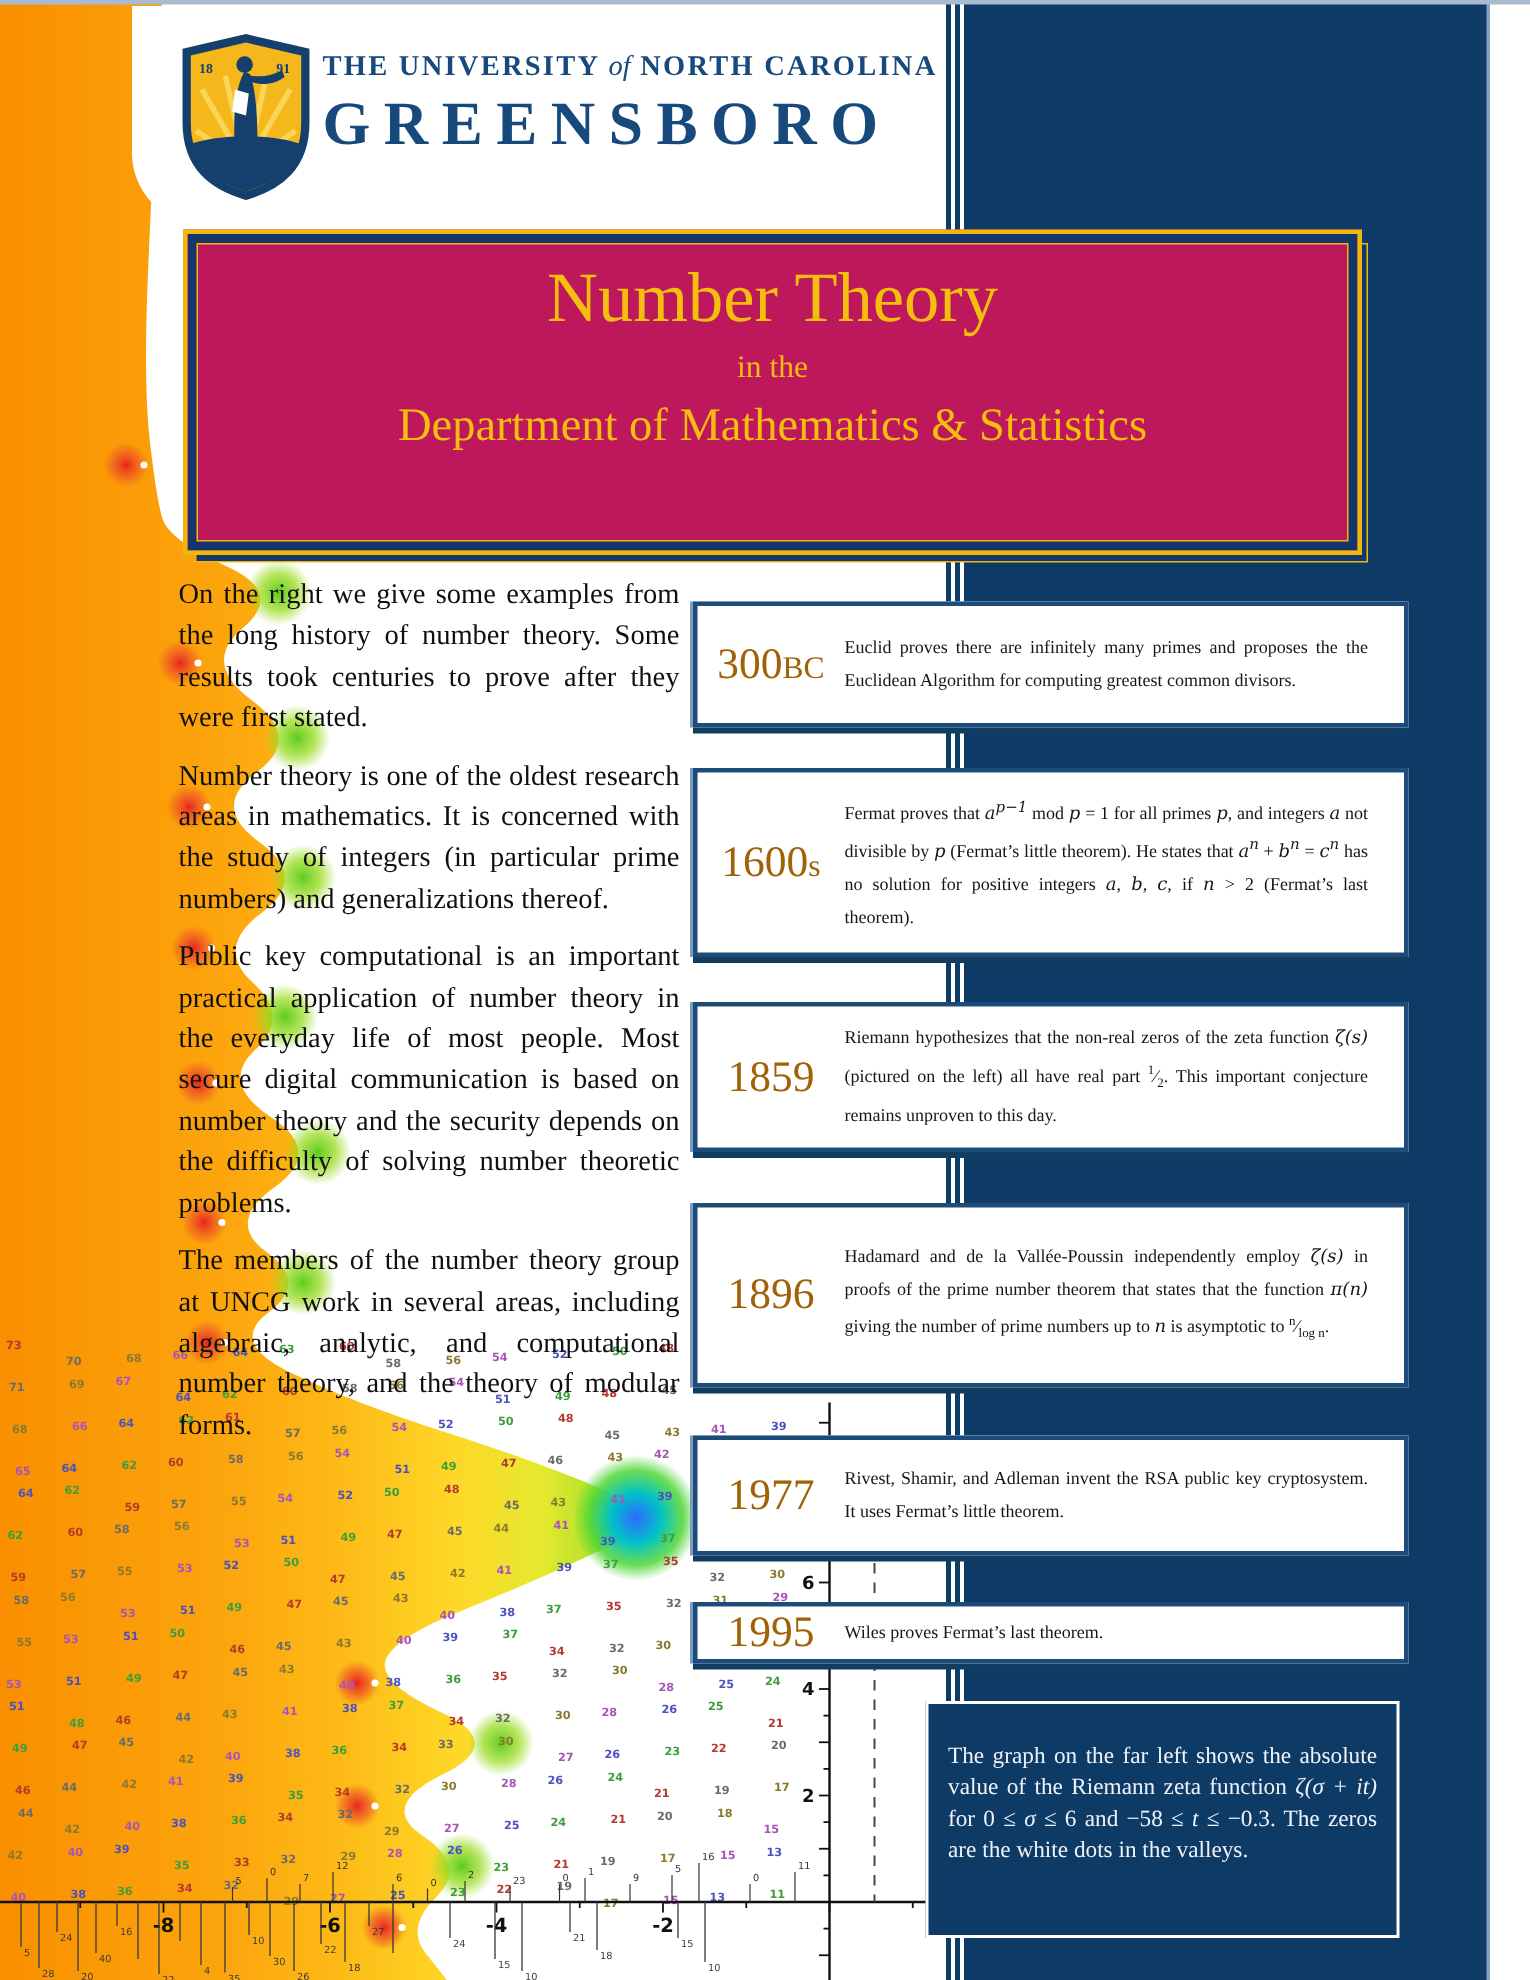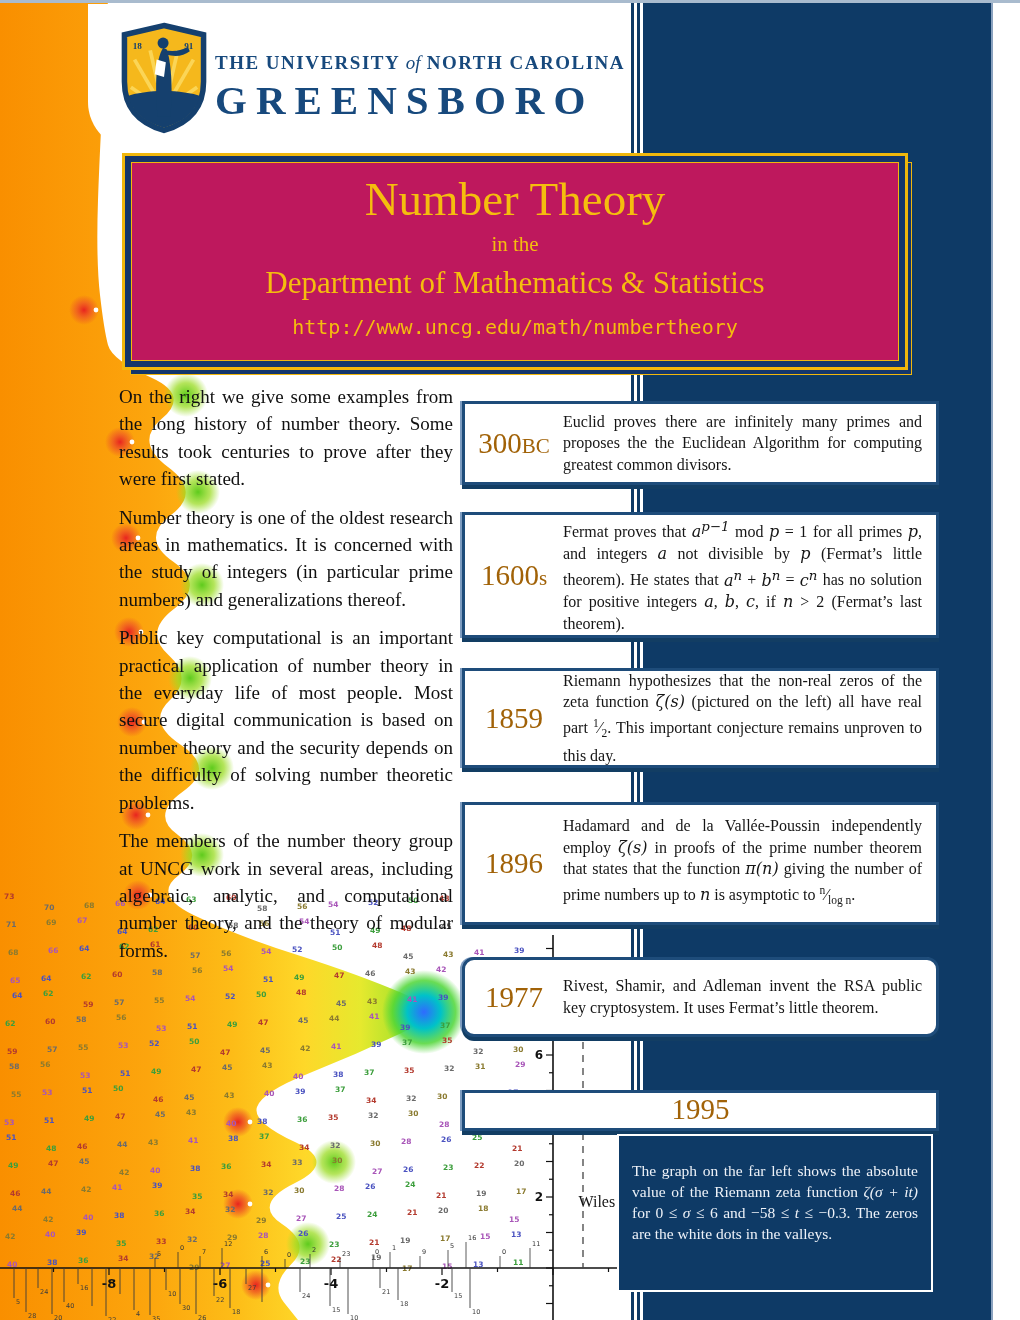--- a/index.html
+++ b/index.html
@@ -11,41 +11,41 @@
               border-right:2px solid #8aa2bf;z-index:3;}
   .stripe-band{position:absolute;left:628px;top:0;width:20px;height:1320px;z-index:3;
     background:linear-gradient(90deg,#ffffff 0 3px,#0e3a66 3px 6px,#ffffff 6px 9px,
                #0e3a66 9px 12px,#ffffff 12px 15px,#0e3a66 15px 20px);}
   #blob-svg{position:absolute;left:0;top:0;z-index:1;}
   #chart-svg{position:absolute;left:0;top:0;z-index:2;pointer-events:none;}
   
   .logo-card{position:absolute;left:88px;top:4px;width:540px;height:146px;background:#ffffff;
              border-radius:0 0 0 48px;z-index:4;}
   .shield{position:absolute;left:30px;top:18px;}
-  .wordmark{position:absolute;left:127px;top:48px;color:#17497d;}
+  .wordmark{position:absolute;left:127px;top:30px;color:#17497d;}
   .wm-line1{font-size:19px;letter-spacing:1.5px;font-weight:bold;}
   .wm-line1 .of{font-style:italic;font-weight:normal;text-transform:lowercase;letter-spacing:0;}
   .wm-line2{font-size:41px;letter-spacing:9px;font-weight:bold;margin-top:2px;}
   
   .title-box{position:absolute;left:122px;top:153px;width:780px;height:211px;background:#be185d;
     border:3px solid #f1b70c;z-index:4;display:flex;flex-direction:column;align-items:center;
     box-shadow:inset 0 0 0 6px #14366b,inset 0 0 0 7px #f1b70c,6px 7px 0 -3px #14366b,6px 7px 0 -2px #f1b70c;}
   .title-main{color:#f5bd0e;font-size:47px;margin-top:16px;}
   .title-sub{color:#f5bd0e;font-size:21px;margin-top:6px;}
   .title-dept{color:#f5bd0e;font-size:31px;margin-top:8px;}
   .title-url{color:#f5bd0e;font-size:20px;margin-top:14px;font-family:"DejaVu Sans Mono",monospace;}
   
   .intro{position:absolute;left:119px;top:383px;width:334px;z-index:3;}
   .intro p{margin:0 0 11px 0;font-size:19px;line-height:27.4px;text-align:justify;color:#101010;}
   
   .tbox{position:absolute;left:462px;width:477px;background:#ffffff;border:3px solid #1e4c7a;
         box-shadow:0 4px 0 #123d63,-2px 0 0 #7d9cc0;z-index:4;display:flex;align-items:center;box-sizing:border-box;}
   .tbox .year{flex:0 0 98px;text-align:center;font-size:29px;color:#a16207;}
   .tbox .year .suf{font-size:21px;}
-  .tbox .ttext{flex:1;font-size:16px;line-height:21.6px;text-align:justify;color:#151515;padding-right:14px;}
+  .tbox .ttext{flex:1;font-size:12px;line-height:21.6px;text-align:justify;color:#151515;padding-right:24px;}
   .ttext i{font-family:"DejaVu Serif",serif;}
   .frac sup{font-size:0.72em;}
   .frac sub{font-size:0.72em;}
   
   .caption-box{position:absolute;left:617px;top:1134px;width:316px;height:158px;background:#0e3a66;
      border:2px solid #ffffff;z-index:5;color:#eef2f8;padding:8px 13px;box-sizing:border-box;}
   .caption-box p{margin:16px 0 8px 0;font-size:15.5px;line-height:21px;text-align:justify;}
 </style>
 </head>
 <body>
@@ -504,21 +504,20 @@
         <span class="of">of</span>
         <span>NORTH CAROLINA</span></div>
       <div class="wm-line2">GREENSBORO</div>
     </div>
   </div>
 
   <div class="title-box">
     <div class="title-main">Number Theory</div>
     <div class="title-sub">in the</div>
     <div class="title-dept">Department of Mathematics &amp; Statistics</div>
-    <div class="title-url">http://www.uncg.edu/math/numbertheory</div>
   </div>
 
   <div class="intro" id="intro-col">
       <p>On the right we give some examples from the long history of number theory. Some results took centuries to prove after they were first stated.</p>
       <p>Number theory is one of the oldest research areas in mathematics. It is concerned with the study of integers (in particular prime numbers) and generalizations thereof.</p>
       <p>Public key computational is an important practical application of number theory in the everyday life of most people. Most secure digital communication is based on number theory and the security depends on the difficulty of solving number theoretic problems.</p>
       <p>The members of the number theory group at UNCG work in several areas, including algebraic, analytic, and computational number theory, and the theory of modular forms.</p>
     </div>
 
   <div id="timeline">
@@ -531,25 +530,25 @@
         <div class="ttext">Fermat proves that <i>a<sup>p−1</sup></i> mod <i>p</i> = 1 for all primes <i>p</i>, and integers <i>a</i> not divisible by <i>p</i> (Fermat’s little theorem). He states that <i>a<sup>n</sup></i> + <i>b<sup>n</sup></i> = <i>c<sup>n</sup></i> has no solution for positive integers <i>a</i>, <i>b</i>, <i>c</i>, if <i>n</i> &gt; 2 (Fermat’s last theorem).</div>
       </div>
       <div class="tbox" style="top: 668px; height: 100px;">
         <div class="year">1859</div>
         <div class="ttext">Riemann hypothesizes that the non-real zeros of the zeta function <i>ζ(s)</i> (pictured on the left) all have real part <span class="frac"><sup>1</sup>⁄<sub>2</sub></span>. This important conjecture remains unproven to this day.</div>
       </div>
       <div class="tbox" style="top: 802px; height: 123px;">
         <div class="year">1896</div>
         <div class="ttext">Hadamard and de la Vallée-Poussin independently employ <i>ζ(s)</i> in proofs of the prime number theorem that states that the function <i>π(n)</i> giving the number of prime numbers up to <i>n</i> is asymptotic to <span class="frac"><sup>n</sup>⁄<sub>log&nbsp;n</sub></span>.</div>
       </div>
-      <div class="tbox" style="top: 957px; height: 80px; border-radius: 12px;">
+      <div class="tbox" style="top: 957px; height: 80px;">
         <div class="year">1977</div>
         <div class="ttext">Rivest, Shamir, and Adleman invent the RSA public key cryptosystem. It uses Fermat’s little theorem.</div>
       </div>
-      <div class="tbox" style="top: 1090px; height: 41px; flex-direction: column;">
+      <div class="tbox" style="top: 1068px; height: 41px;">
         <div class="year">1995</div>
         <div class="ttext">Wiles proves Fermat’s last theorem.</div>
       </div>
     </div>
 
   <div class="caption-box">
     <p>The graph on the far left shows the absolute value of the Riemann zeta function <i>ζ(σ + it)</i> for 0 ≤ <i>σ</i> ≤ 6 and −58 ≤ <i>t</i> ≤ −0.3. The zeros are the white dots in the valleys.</p>
   </div>
 
 </div>

